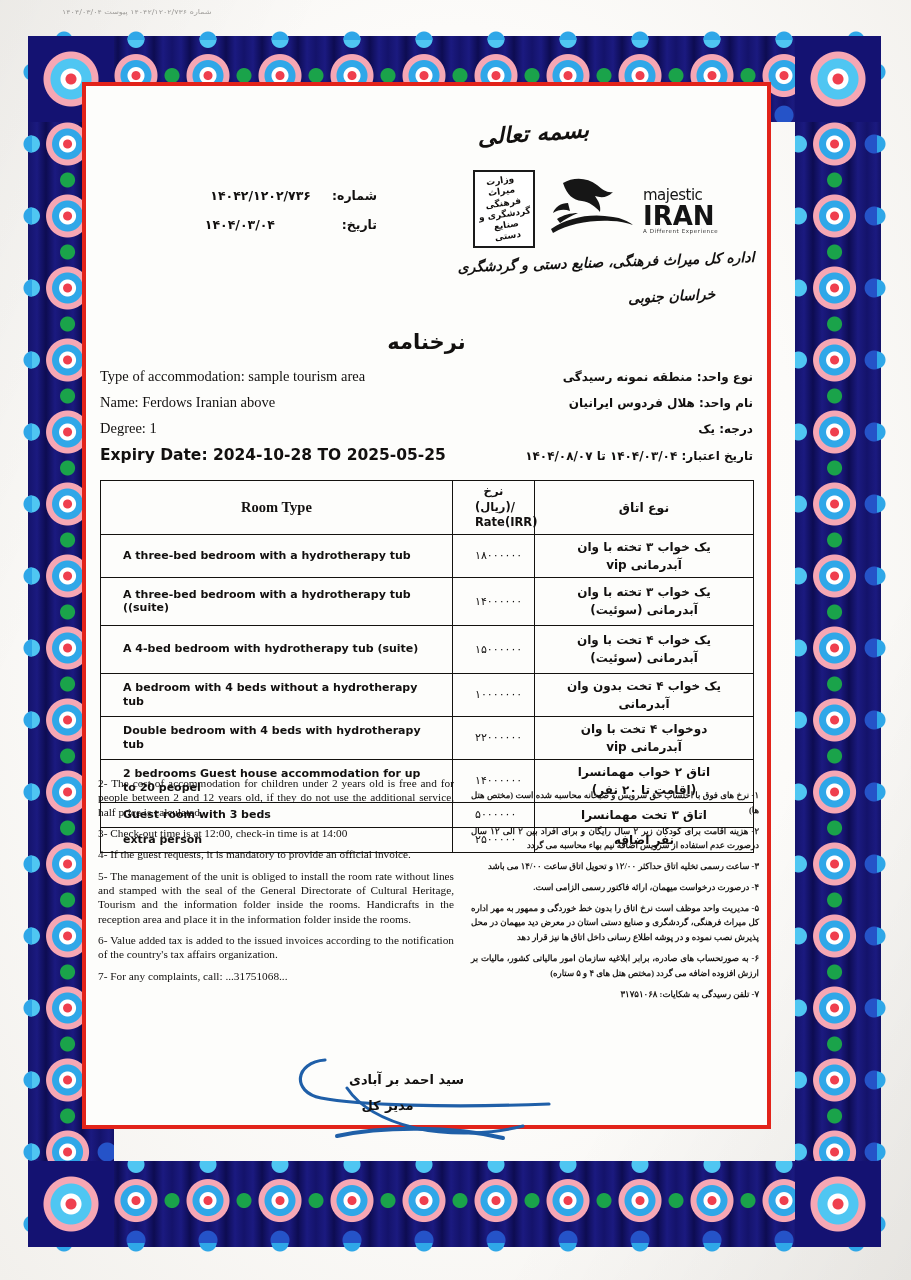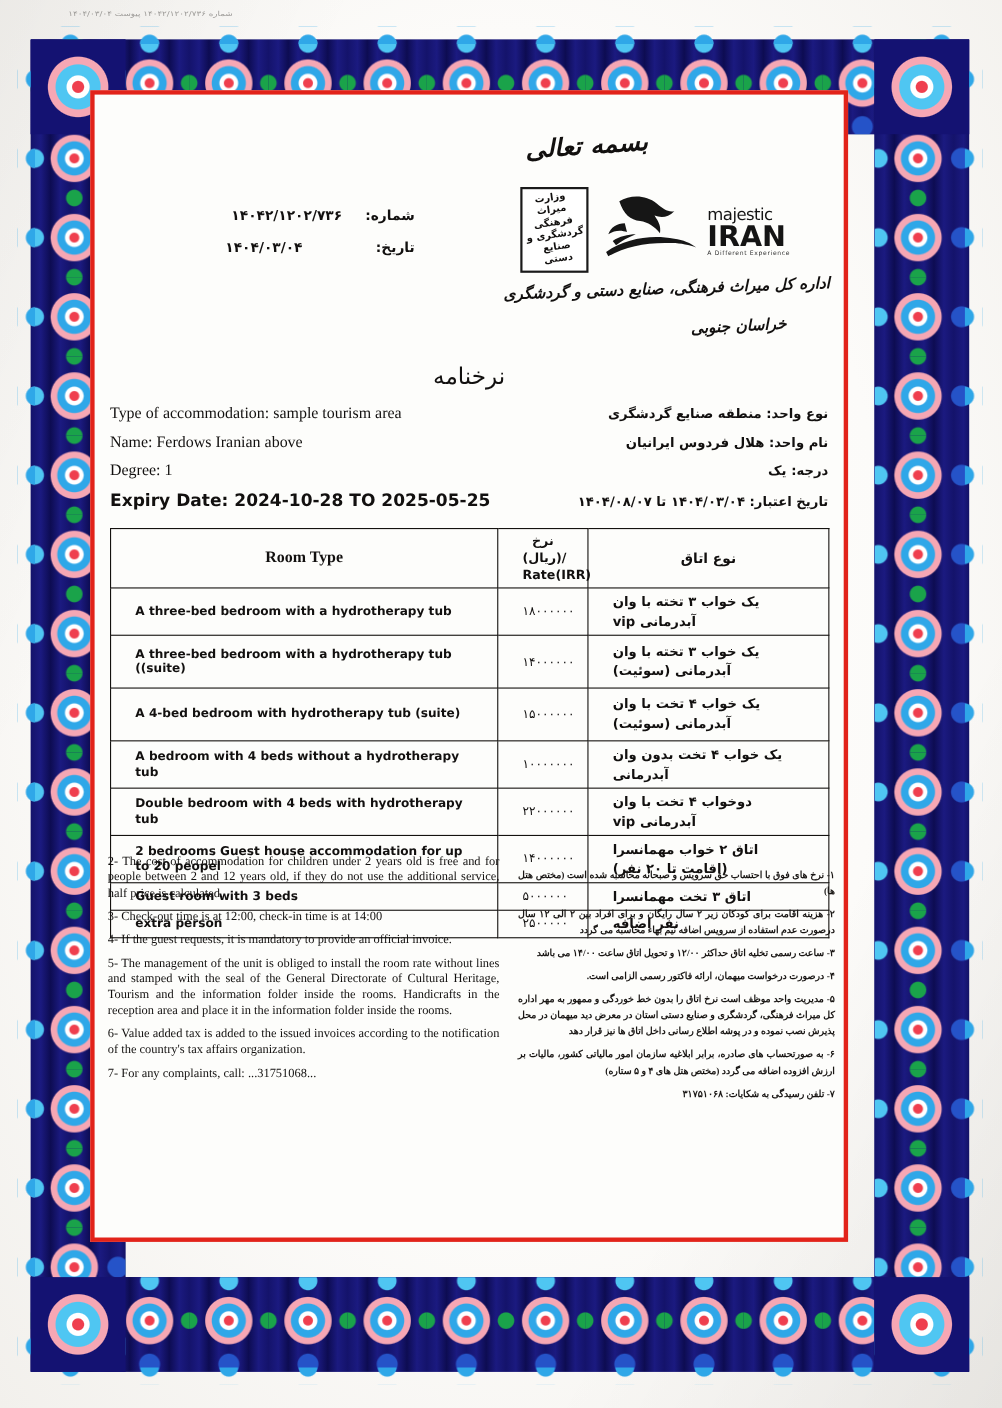--- a/index.html
+++ b/index.html
@@ -171,21 +171,21 @@
   }
   #province {
     position:absolute; right:46px; top:196px;
     font-size:14px; direction:rtl;
     font-family:"DejaVu Serif", serif; font-style:italic; font-weight:700;
     transform:rotate(-3deg);
   }
 
   #doc-title {
     position:absolute; left:0; right:0; top:238px;
-    text-align:center; font-size:21px; font-weight:400;
+    text-align:center; font-size:21px; font-weight:700;
     direction:rtl; font-family:"DejaVu Sans", sans-serif;
   }
 
   
   #info { position:absolute; left:0; right:0; top:276px; }
   .inforow { display:flex; justify-content:space-between; align-items:baseline;
              margin-bottom:9px; padding:0 8px; }
   .info-en { font-size:14.5px; font-family:"Liberation Serif", serif; }
   .info-fa { font-size:12px; font-weight:700; direction:rtl;
              font-family:"DejaVu Sans", sans-serif; }
@@ -206,21 +206,21 @@
   #rate-table thead th { text-align:center; }
   .th-en { font-size:14.5px; font-weight:700; font-family:"Liberation Serif", serif; }
   .th-rate { font-size:11.5px; font-weight:700; line-height:1.35;
              font-family:"DejaVu Sans", sans-serif; }
   .th-fa { font-size:12.5px; font-weight:700; direction:rtl;
            font-family:"DejaVu Sans", sans-serif; }
   .cell-en { font-size:11px; font-weight:700; line-height:1.22;
              font-family:"DejaVu Sans", sans-serif; }
   .cell-rate { font-size:11px; text-align:center; letter-spacing:0.5px;
                font-family:"DejaVu Sans", sans-serif; }
-  .cell-fa { font-size:12px; font-weight:700; direction:rtl; text-align:left;
+  .cell-fa { font-size:12px; font-weight:700; direction:rtl; text-align:center;
              line-height:1.5; font-family:"DejaVu Sans", sans-serif; }
   tr.tall td { height:48px; }
   tr.short td { height:25px; }
   tr.mid td { height:33px; }
 
   
   #notes { position:absolute; left:0; right:0; top:684px; height:250px; }
   #notes-en {
     position:absolute; left:6px; top:0; width:356px;
     font-size:11.3px; line-height:1.27; text-align:justify;
@@ -312,21 +312,21 @@
     <div id="org-line">اداره کل میراث فرهنگی، صنایع دستی و گردشگری</div>
   </div>
 
   <div id="province">خراسان جنوبی</div>
 
   <div id="doc-title">نرخنامه</div>
 
   <div id="info">
     <div class="inforow">
       <span class="info-en">Type of accommodation:  sample tourism area</span>
-      <span class="info-fa">نوع واحد: منطقه صنایع گردشگری</span>
+      <span class="info-fa">نوع واحد: منطقه نمونه رسیدگی</span>
     </div>
     <div class="inforow">
       <span class="info-en">Name: Ferdows  Iranian above</span>
       <span class="info-fa">نام واحد: هلال فردوس ایرانیان</span>
     </div>
     <div class="inforow">
       <span class="info-en">Degree: 1</span>
       <span class="info-fa">درجه: یک</span>
     </div>
     <div class="inforow expiry">
@@ -408,14 +408,25 @@
         <p>۱- نرخ های فوق با احتساب حق سرویس و صبحانه محاسبه شده است (مختص هتل ها)</p>
         <p>۲- هزینه اقامت برای کودکان زیر ۲ سال رایگان و برای افراد بین ۲ الی ۱۲ سال درصورت عدم استفاده از سرویس اضافه نیم بهاء محاسبه می گردد</p>
         <p>۳- ساعت رسمی تخلیه اتاق حداکثر ۱۲/۰۰ و تحویل اتاق ساعت ۱۴/۰۰ می باشد</p>
         <p>۴- درصورت درخواست میهمان، ارائه فاکتور رسمی الزامی است.</p>
         <p>۵- مدیریت واحد موظف است نرخ اتاق را بدون خط خوردگی و ممهور به مهر اداره کل میراث فرهنگی، گردشگری و صنایع دستی استان در معرض دید میهمان در محل پذیرش نصب نموده و در پوشه اطلاع رسانی داخل اتاق ها نیز قرار دهد</p>
         <p>۶- به صورتحساب های صادره، برابر ابلاغیه سازمان امور مالیاتی کشور، مالیات بر ارزش افزوده اضافه می گردد (مختص هتل های ۴ و ۵ ستاره)</p>
         <p>۷- تلفن رسیدگی به شکایات: ۳۱۷۵۱۰۶۸</p>
       </div>
   </div>
 
+  <div id="signature">
+    <div id="sig-wrap">
+      <svg id="sig-svg" width="280" height="90" viewBox="0 0 280 90">
+        <path d="M38 6 C8 8 4 38 34 44 C70 51 160 54 262 50" fill="none" stroke="#1f5fa8" stroke-width="3.2" stroke-linecap="round"></path>
+        <path d="M60 34 C72 52 96 66 128 74 C164 82 206 80 236 72" fill="none" stroke="#1f5fa8" stroke-width="3" stroke-linecap="round"></path>
+        <path d="M50 82 C96 72 166 72 216 84" fill="none" stroke="#1f5fa8" stroke-width="4" stroke-linecap="round"></path>
+      </svg>
+      <div class="sig-name">سید احمد بر آبادی</div>
+      <div class="sig-role">مدیر کل</div>
+    </div>
+  </div>
 
 </div>
 
 </body></html>

